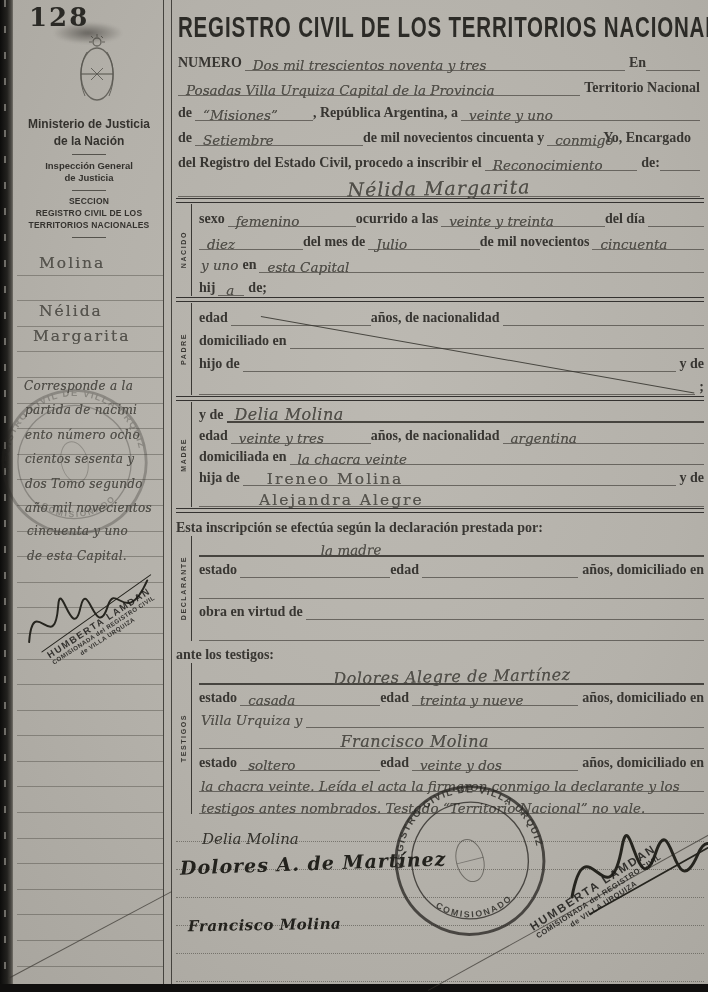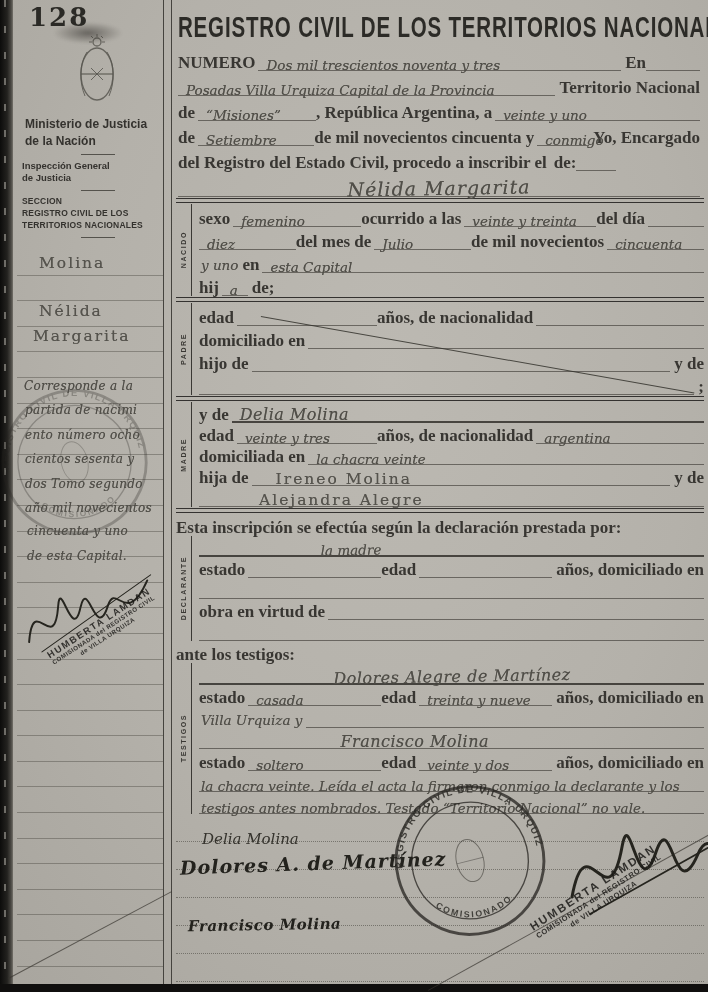--- a/index.html
+++ b/index.html
@@ -13,22 +13,22 @@
     background:repeating-linear-gradient(180deg,rgba(190,188,180,.5) 0 7px,transparent 7px 26px);}
   .bottom-edge{position:absolute;left:0;right:0;bottom:0;height:8px;background:#100f0e;}
   
   .sidebar{position:absolute;left:13px;top:0;width:152px;height:984px;}
   .vsep{position:absolute;left:163px;top:0;bottom:8px;width:7px;
     border-left:1.6px solid #45433e;border-right:1.6px solid #45433e;}
   .page-number{position:absolute;left:16px;top:2px;font:700 26px "DejaVu Serif",serif;color:#2b2a26;letter-spacing:2px;}
   .smudge{position:absolute;left:40px;top:22px;width:70px;height:22px;border-radius:50%;
     background:radial-gradient(ellipse,rgba(45,42,38,.55),rgba(45,42,38,0) 70%);filter:blur(1px);}
   .arms{position:absolute;left:56px;top:32px;opacity:.78;}
-  .ministry{position:absolute;left:0;top:116px;width:100%;text-align:left;color:#34322e;
-    font-family:"Liberation Sans",sans-serif;padding-left:9px;}
+  .ministry{position:absolute;left:0;top:116px;width:100%;text-align:center;color:#34322e;
+    font-family:"Liberation Sans",sans-serif;}
   .min-big{font-size:12.5px;font-weight:700;line-height:1.3;transform:scale(.96,1.05);}
   .min-med{font-size:9.5px;font-weight:700;line-height:1.35;}
   .min-sm{font-size:8.5px;font-weight:700;line-height:1.4;letter-spacing:.2px;}
   .divider{width:34px;border-top:1.2px solid #54524c;margin:5px auto;}
   .margin-lines{position:absolute;left:4px;right:2px;top:250px;height:734px;overflow:hidden;}
   .margin-lines .ruled-line{height:24.6px;border-bottom:1px solid rgba(72,70,63,.42);}
   
   .hw{font-family:"DejaVu Serif",serif;font-style:italic;color:#504e48;font-size:13.5px;
     white-space:nowrap;text-shadow:0 0 .6px rgba(80,78,72,.7);}
   .hw-big{font-size:19px;letter-spacing:1px;}
@@ -36,21 +36,21 @@
   .hw-print{font-style:normal;font-size:15.5px;letter-spacing:2px;color:#55534d;}
   .ink{color:#23221d;text-shadow:none;font-weight:700;}
   .m-abs{position:absolute;z-index:3;}
   .m-note{font-size:12px;letter-spacing:.3px;}
   
   .maincol{position:absolute;left:176px;top:0;width:528px;height:984px;}
   .title-wrap{margin:12px 0 0 2px;height:34px;}
   .title{display:inline-block;white-space:nowrap;font:700 25px "Liberation Sans",sans-serif;
     color:#2c2b27;letter-spacing:1px;transform:scale(.82,1.18);transform-origin:left center;}
   .row{display:flex;align-items:flex-end;height:25px;position:relative;}
-  .lbl{font-weight:700;font-size:17px;line-height:14px;padding:0 3px 1px 0;white-space:nowrap;}
+  .lbl{font-weight:700;font-size:14px;line-height:14px;padding:0 3px 1px 0;white-space:nowrap;}
   .lbl.after{padding:0 0 1px 4px;}
   .fill{flex:1;border-bottom:1px solid rgba(56,54,48,.62);position:relative;height:100%;}
   .fill .hw{position:absolute;left:8px;bottom:-3px;}
   .fill .hw.center{left:50%;transform:translateX(-50%) rotate(-1deg);}
   .fill.heavy{border-bottom:2px solid rgba(50,48,43,.85);}
   .w54{max-width:54px;} .w118{max-width:118px;} .w168{max-width:168px;} .w52{max-width:52px;}
   .w40{max-width:40px;} .w128{max-width:128px;} .w104{max-width:104px;} .w26{max-width:26px;}
   .w140{max-width:140px;} .w150{max-width:150px;} .w56{max-width:56px;}
   .hw-lead{align-self:flex-end;margin:0 4px 0 2px;}
   .rule{height:3px;border-top:1.8px solid #343230;border-bottom:1px solid #343230;margin:1px 0;}
@@ -235,20 +235,23 @@
             <span class="hw">Setiembre</span>
           </span>
         <span class="lbl">de mil novecientos cincuenta y</span>
         <span class="fill w52">
             <span class="hw">conmigo</span>
           </span>
         <span class="lbl after">Yo, Encargado</span>
       </div>
       <div class="row">
         <span class="lbl">del Registro del Estado Civil, procedo a inscribir el</span>
+        <span class="fill">
+            <span class="hw">Reconocimiento</span>
+          </span>
         <span class="lbl after">de:</span>
         <span class="fill w40"></span>
       </div>
       <div class="row" style="height:26px;">
         <span class="fill">
             <span class="hw hw-big center">Nélida Margarita</span>
           </span>
       </div>
     </div>
 

